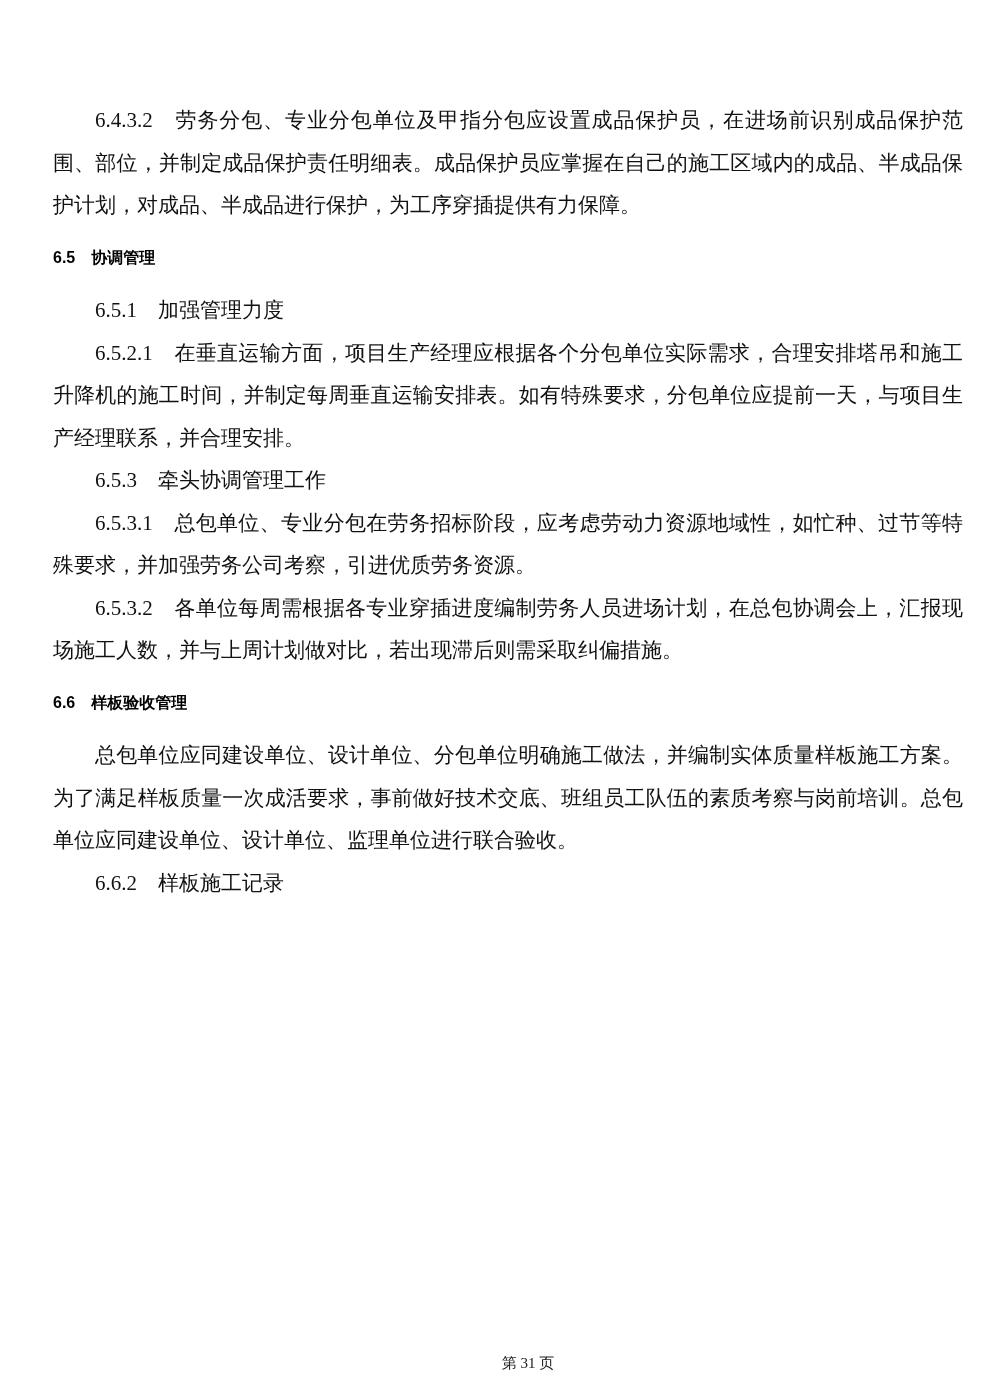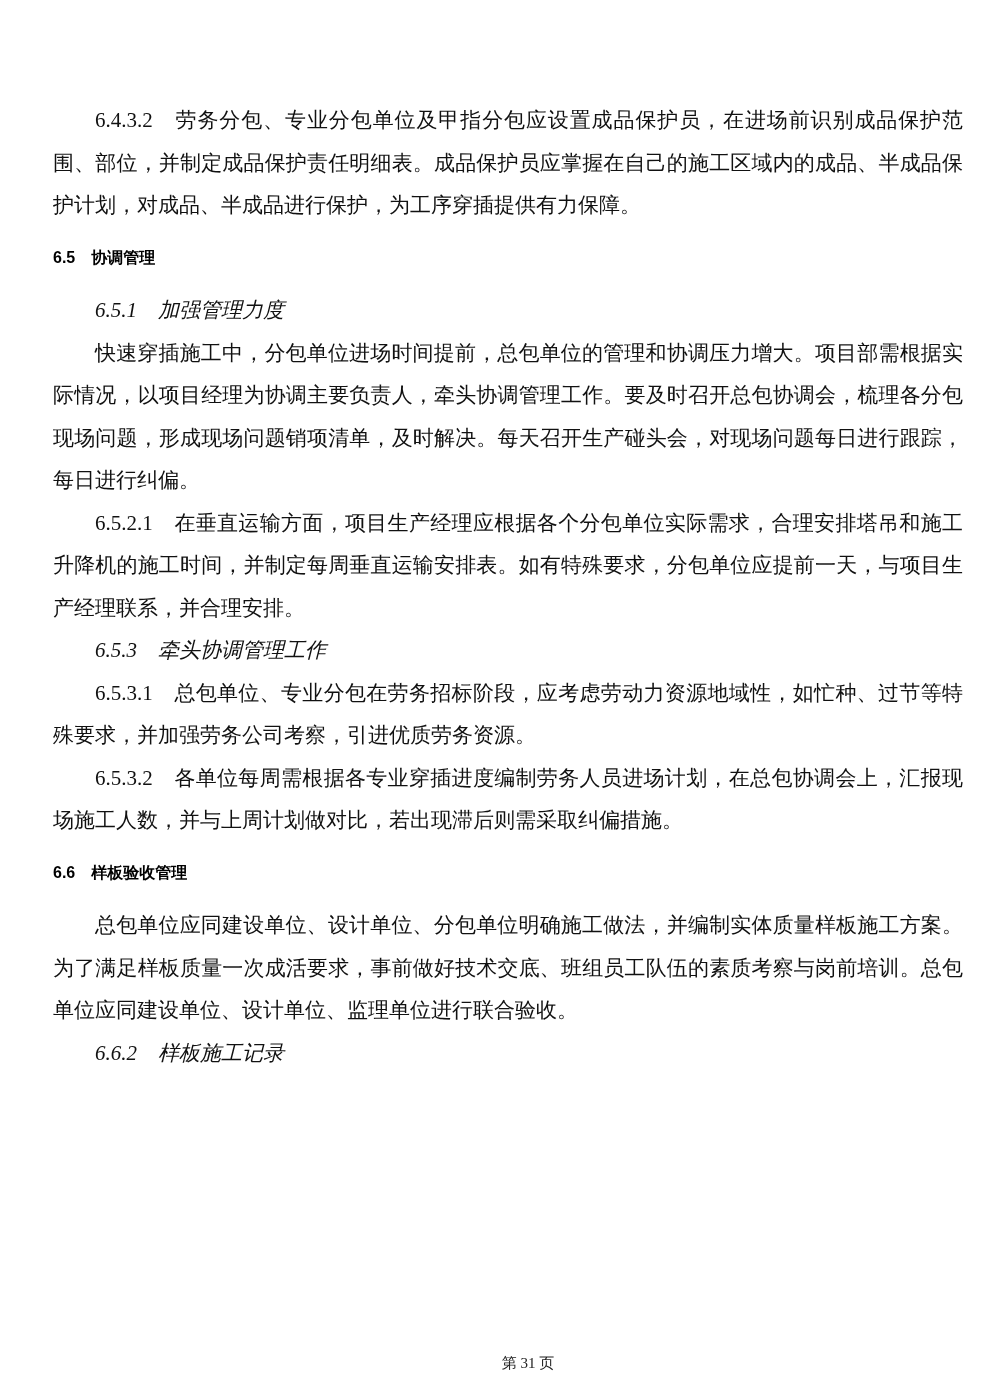--- a/index.html
+++ b/index.html
@@ -28,21 +28,20 @@
     text-indent: 2em;
     word-break: break-all;
   }
   .subheading {
     margin: 0;
     line-height: 42.5px;
     text-indent: 2em;
     font-weight: normal;
     font-size: 21px;
     text-align: left;
-    font-style: italic;
   }
   .heading {
     margin: 10px 0 10px 0;
     line-height: 42.5px;
     text-indent: 0;
     font-family: "Liberation Sans", "DejaVu Sans", sans-serif;
     font-weight: 700;
     font-size: 16px;
     color: #000000;
     text-align: left;
@@ -62,21 +61,20 @@
 <body>
 
 <div class="page">
 
   <p class="para">6.4.3.2　劳务分包、专业分包单位及甲指分包应设置成品保护员，在进场前识别成品保护范围、部位，并制定成品保护责任明细表。成品保护员应掌握在自己的施工区域内的成品、半成品保护计划，对成品、半成品进行保护，为工序穿插提供有力保障。</p>
 
   <h2 class="heading">6.5　协调管理</h2>
 
   <p class="subheading">6.5.1　加强管理力度</p>
 
-  <p class="para">快速穿插施工中，分包单位进场时间提前，总包单位的管理和协调压力增大。项目部需根据实际情况，以项目经理为协调主要负责人，牵头协调管理工作。要及时召开总包协调会，梳理各分包现场问题，形成现场问题销项清单，及时解决。每天召开生产碰头会，对现场问题每日进行跟踪，每日进行纠偏。</p>
 
 
   <p class="para">6.5.2.1　在垂直运输方面，项目生产经理应根据各个分包单位实际需求，合理安排塔吊和施工升降机的施工时间，并制定每周垂直运输安排表。如有特殊要求，分包单位应提前一天，与项目生产经理联系，并合理安排。</p>
 
 
   <p class="subheading">6.5.3　牵头协调管理工作</p>
 
   <p class="para">6.5.3.1　总包单位、专业分包在劳务招标阶段，应考虑劳动力资源地域性，如忙种、过节等特殊要求，并加强劳务公司考察，引进优质劳务资源。</p>
 
   <p class="para">6.5.3.2　各单位每周需根据各专业穿插进度编制劳务人员进场计划，在总包协调会上，汇报现场施工人数，并与上周计划做对比，若出现滞后则需采取纠偏措施。</p>

